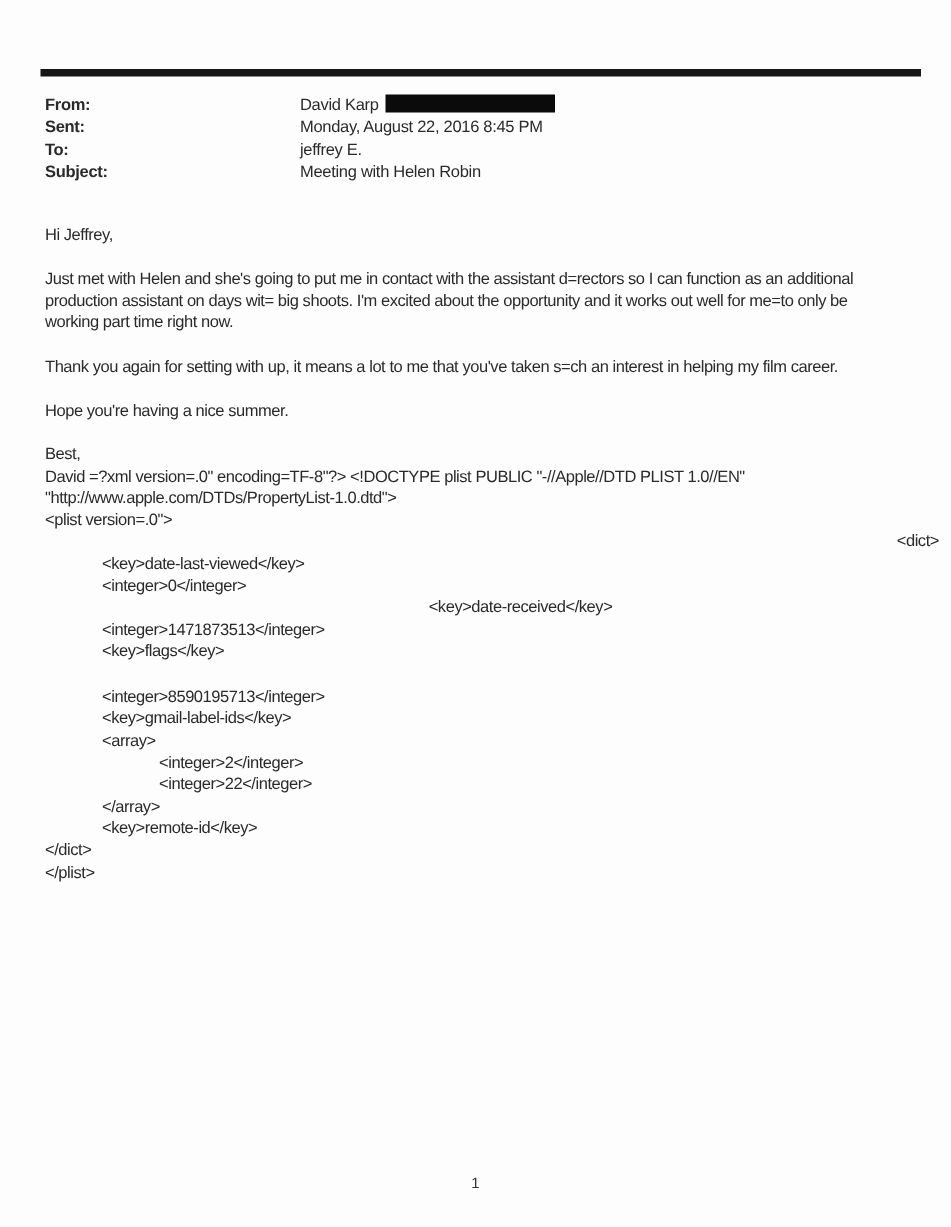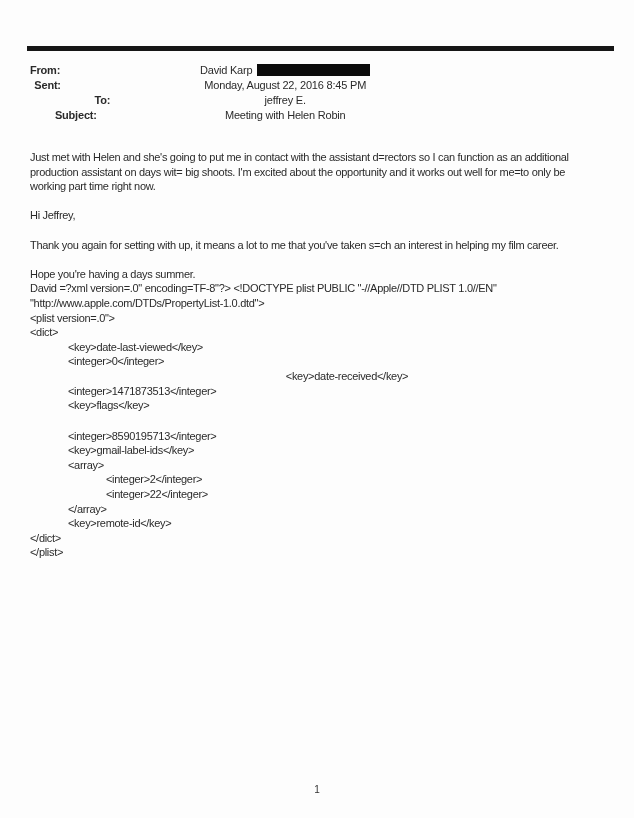--- a/index.html
+++ b/index.html
@@ -24,21 +24,20 @@
     position: absolute;
     left: 30px;
     top: 63px;
     font-size: 11px;
   }
   .header-row {
     display: flex;
     height: 15px;
     line-height: 15px;
     letter-spacing: -0.2px;
-    justify-content: center;
   }
   .hlabel { width: 170px; font-weight: bold; }
   .hvalue { white-space: nowrap; }
   .redaction {
     display: inline-block;
     width: 113px;
     height: 12px;
     background: #0b0b0b;
     margin-left: 5px;
     vertical-align: middle;
@@ -85,39 +84,42 @@
         <span class="hvalue">jeffrey E.</span>
       </div>
       <div class="header-row">
         <span class="hlabel">Subject:</span>
         <span class="hvalue">Meeting with Helen Robin</span>
       </div>
     </div>
   <div class="body-text">
     <div id="paras">
         <div class="para">
+          <div class="line">Hi Jeffrey,</div>
+        </div>
+        <div class="para">
           <div class="line">Just met with Helen and she's going to put me in contact with the assistant d=rectors so I can function as an additional</div>
           <div class="line">production assistant on days wit= big shoots. I'm excited about the opportunity and it works out well for me=to only be</div>
           <div class="line">working part time right now.</div>
         </div>
         <div class="para">
-          <div class="line">Hi Jeffrey,</div>
-        </div>
-        <div class="para">
           <div class="line">Thank you again for setting with up, it means a lot to me that you've taken s=ch an interest in helping my film career.</div>
         </div>
         <div class="para">
-          <div class="line">Hope you're having a days summer.</div>
+          <div class="line">Hope you're having a nice summer.</div>
+        </div>
+        <div class="para">
+          <div class="line">Best,</div>
         </div>
       </div>
     <div class="plist-block">
         <div class="line" style="padding-left: 0px;">David =?xml version=.0" encoding=TF-8"?&gt; &lt;!DOCTYPE plist PUBLIC "-//Apple//DTD PLIST 1.0//EN"</div>
         <div class="line" style="padding-left: 0px;">"http://www.apple.com/DTDs/PropertyList-1.0.dtd"&gt;</div>
         <div class="line" style="padding-left: 0px;">&lt;plist version=.0"&gt;</div>
-        <div class="line" style="padding-left: 0px;">&lt;dict&gt;</div>
+        <div class="line" style="padding-left: 0px; text-align: right;">&lt;dict&gt;</div>
         <div class="line" style="padding-left: 38px;">&lt;key&gt;date-last-viewed&lt;/key&gt;</div>
         <div class="line" style="padding-left: 38px;">&lt;integer&gt;0&lt;/integer&gt;</div>
         <div class="line" style="padding-left: 38px; text-align: center;">&lt;key&gt;date-received&lt;/key&gt;</div>
         <div class="line" style="padding-left: 38px;">&lt;integer&gt;1471873513&lt;/integer&gt;</div>
         <div class="line" style="padding-left: 38px;">&lt;key&gt;flags&lt;/key&gt;</div>
         <div class="line" style="padding-left: 38px; margin-top: 16px;">&lt;integer&gt;8590195713&lt;/integer&gt;</div>
         <div class="line" style="padding-left: 38px;">&lt;key&gt;gmail-label-ids&lt;/key&gt;</div>
         <div class="line" style="padding-left: 38px;">&lt;array&gt;</div>
         <div class="line" style="padding-left: 76px;">&lt;integer&gt;2&lt;/integer&gt;</div>
         <div class="line" style="padding-left: 76px;">&lt;integer&gt;22&lt;/integer&gt;</div>

